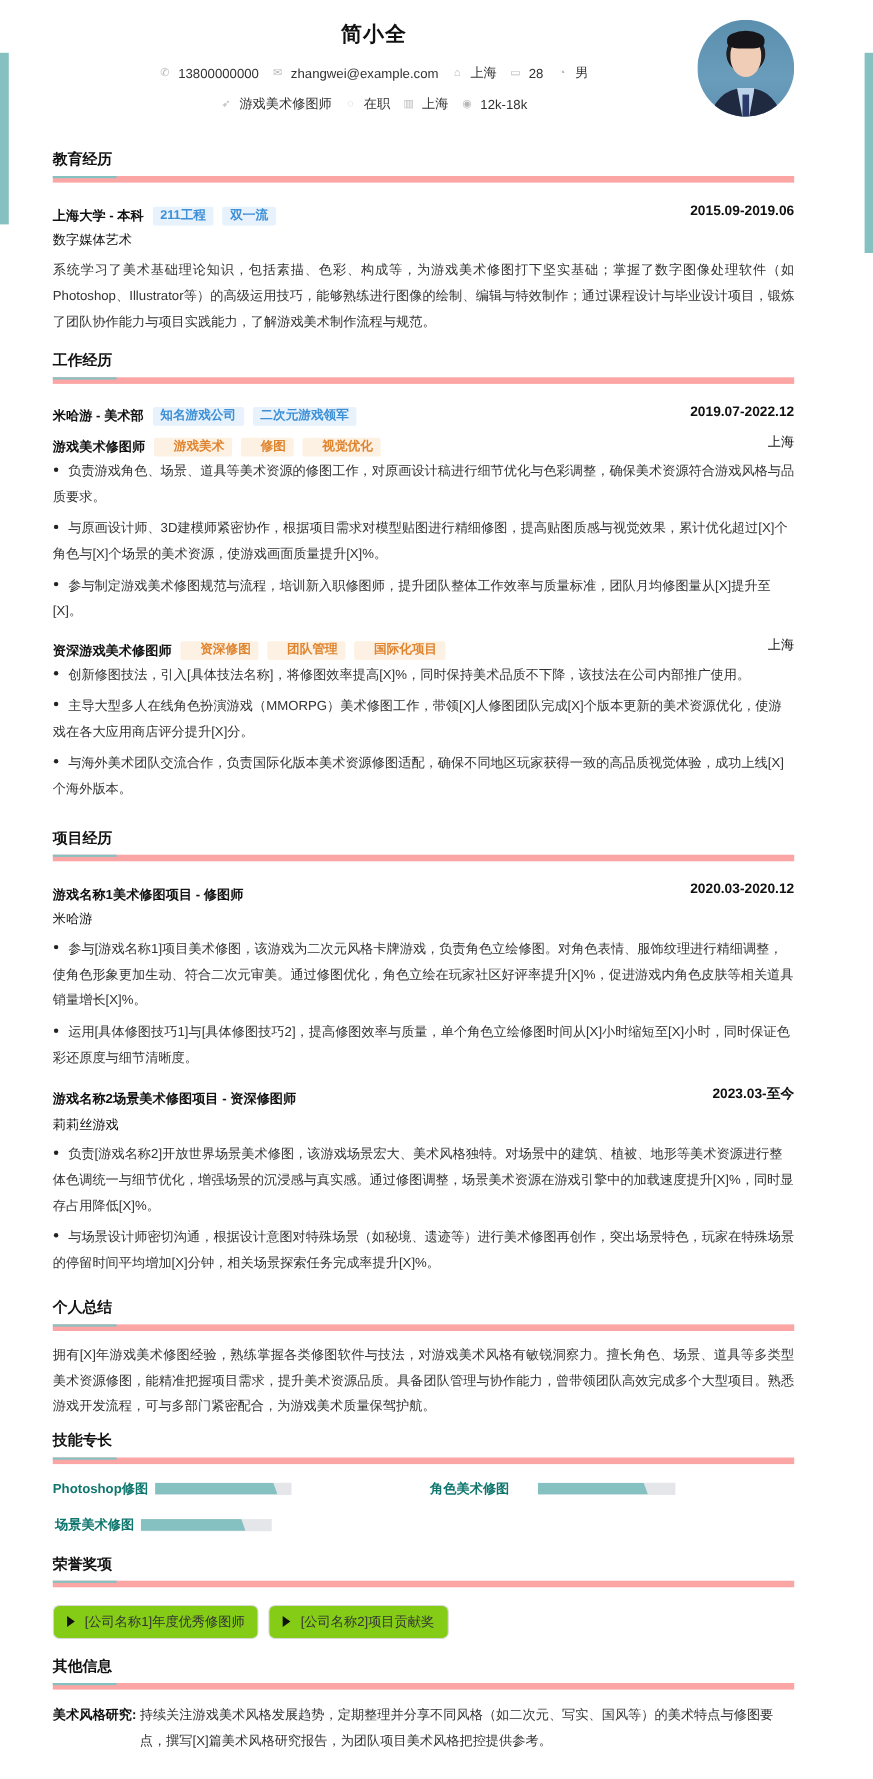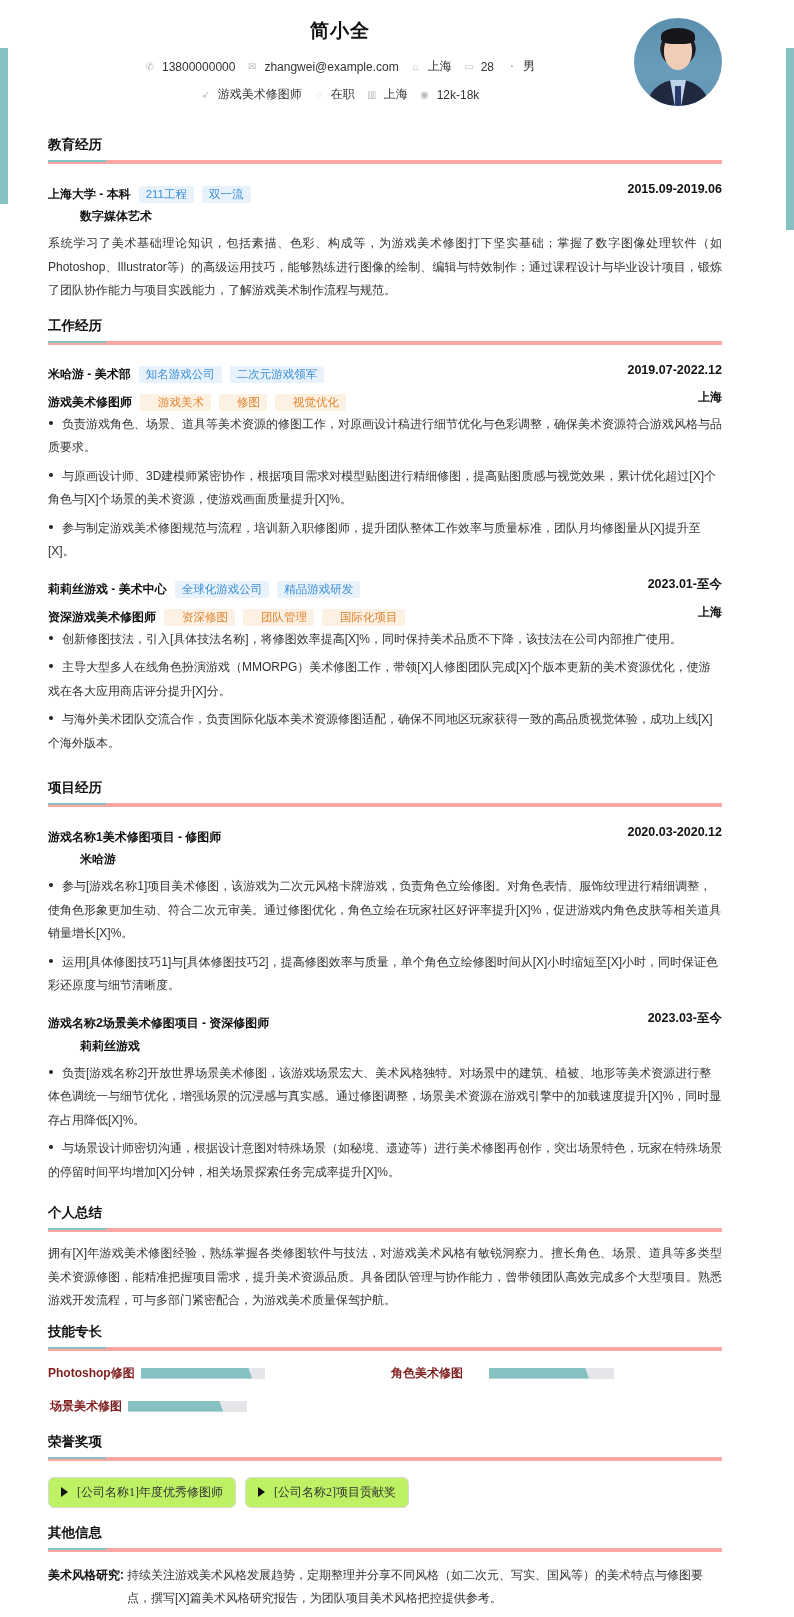--- a/index.html
+++ b/index.html
@@ -94,50 +94,50 @@
   }
 
   .content { position: absolute; left: 48px; width: 674px; top: 130px; }
   .section { margin-bottom: 0; }
   .section-title {
     position: relative;
     font-size: 13.5px;
     font-weight: bold;
     color: #111;
     padding-bottom: 6px;
-    border-bottom: 4px solid #fca5a5;
+    border-bottom: 6px solid #fca5a5;
     margin-top: 6px;
   }
   .section-title .accent {
     position: absolute;
     left: 0; bottom: -2px;
     width: 58px; height: 2px;
     background: #86c1c1;
   }
   .row-flex {
     display: flex;
     justify-content: space-between;
     align-items: center;
   }
   .entry-head { margin-top: 16px; height: 18px; }
   .entry-title { font-weight: bold; font-size: 12px; color: #111; display: flex; align-items: center; margin-top: 10px; }
   .entry-date { font-weight: bold; font-size: 12.5px; color: #111; }
   .tag {
     display: inline-block;
     font-size: 11.5px;
-    font-weight: normal;
+    font-weight: bold;
     padding: 1px 7px;
     margin-left: 8px;
     border-radius: 2px;
     line-height: 15px;
   }
   .tag.blue { background: #e7f2fc; color: #3d8fd6; }
   .tag.orange { background: #fdf1e4; color: #e0852f; padding-left: 18px; }
   .sub-line { margin-top: 10px; height: 18px; }
-  .sub-bold { font-weight: bold; font-size: 12px; color: #111; margin-left: 32px; }
+  .sub-bold { font-weight: normal; font-size: 12px; color: #111; }
   .para {
     margin-top: 10px;
     font-size: 12px;
     line-height: 23.5px;
     color: #333;
     text-align: justify;
   }
   ul.bullets { list-style: none; margin-top: 6px; }
   ul.bullets li {
     position: relative;
@@ -156,21 +156,21 @@
     vertical-align: middle;
     margin: 0 9px 3px 1px;
   }
 
   .skills { margin-top: 14px; position: relative; height: 62px; }
   .skill {
     position: absolute;
     display: flex;
     align-items: center;
     font-size: 12px;
-    color: #7f1d1d;
+    color: #0f766e;
   }
   .skill .label { font-weight: bold; margin-right: 6px; white-space: nowrap; }
   .skill .bar {
     position: relative;
     height: 11px;
     background: #e4e6ea;
     overflow: hidden;
   }
   .skill .fill {
     position: absolute; left: 0; top: 0; bottom: 0;
@@ -181,22 +181,21 @@
 
   .awards { margin-top: 16px; display: flex; gap: 9px; }
   .award {
     display: flex; align-items: center;
     border: 1px solid #d9d9d9;
     border-radius: 6px;
     padding: 0 12px;
     height: 31px;
     font-size: 12px;
     color: #333;
-    background: #bef264;
-    font-family: Liberation Serif, serif;
+    background: #84cc16;
   }
   .award .tri {
     display: inline-block;
     width: 0; height: 0;
     border-top: 5px solid transparent;
     border-bottom: 5px solid transparent;
     border-left: 7px solid #111;
     margin-right: 9px;
   }
 
@@ -305,28 +304,20 @@
         <span class="tag orange">视觉优化</span>
       </div>
       <div class="sub-bold">上海</div>
     </div>
     <ul class="bullets">
       <li><span class="dot"></span><span>负责游戏角色、场景、道具等美术资源的修图工作，对原画设计稿进行细节优化与色彩调整，确保美术资源符合游戏风格与品质要求。</span></li>
       <li><span class="dot"></span><span>与原画设计师、3D建模师紧密协作，根据项目需求对模型贴图进行精细修图，提高贴图质感与视觉效果，累计优化超过[X]个角色与[X]个场景的美术资源，使游戏画面质量提升[X]%。</span></li>
       <li><span class="dot"></span><span>参与制定游戏美术修图规范与流程，培训新入职修图师，提升团队整体工作效率与质量标准，团队月均修图量从[X]提升至[X]。</span></li>
     </ul>
 
-    <div class="row-flex entry-head" style="margin-top:12px;">
-      <div class="entry-title">
-        <span>莉莉丝游戏 - 美术中心</span>
-        <span class="tag blue">全球化游戏公司</span>
-        <span class="tag blue">精品游戏研发</span>
-      </div>
-      <div class="entry-date">2023.01-至今</div>
-    </div>
     <div class="row-flex sub-line">
       <div class="entry-title">
         <span>资深游戏美术修图师</span>
         <span class="tag orange">资深修图</span>
         <span class="tag orange">团队管理</span>
         <span class="tag orange">国际化项目</span>
       </div>
       <div class="sub-bold">上海</div>
     </div>
     <ul class="bullets">

